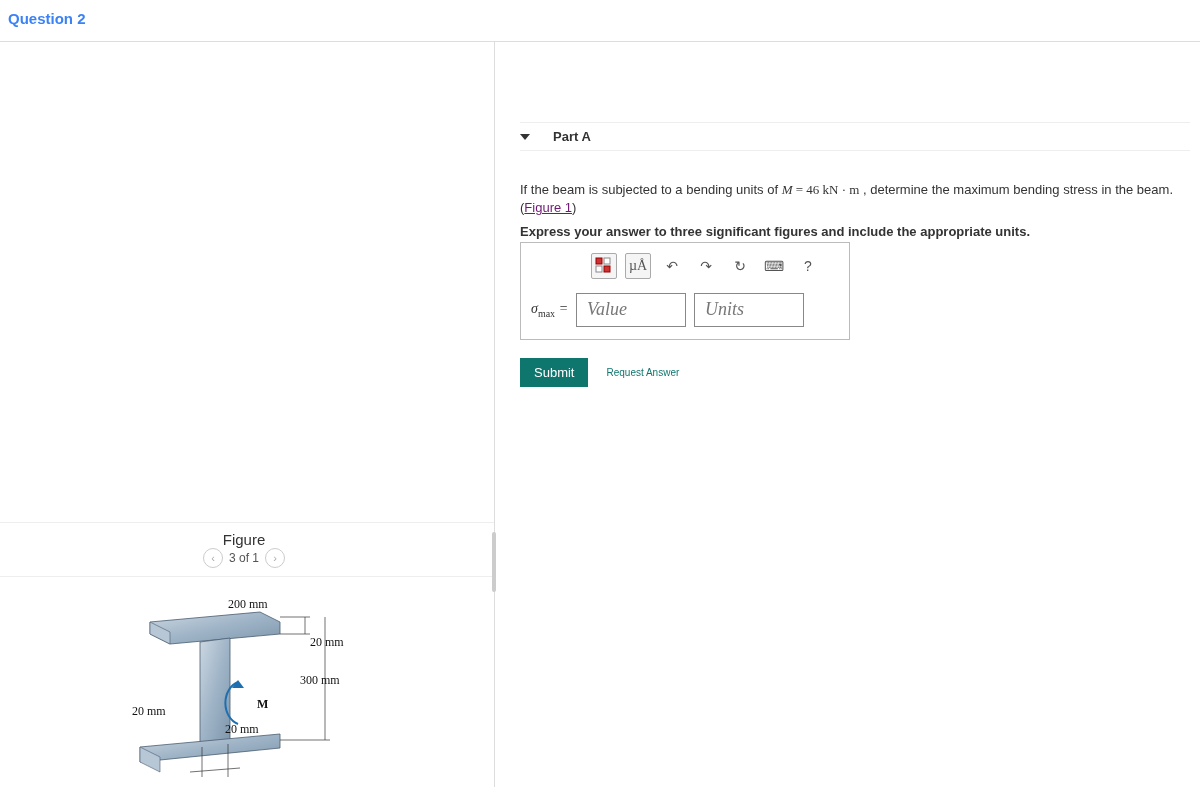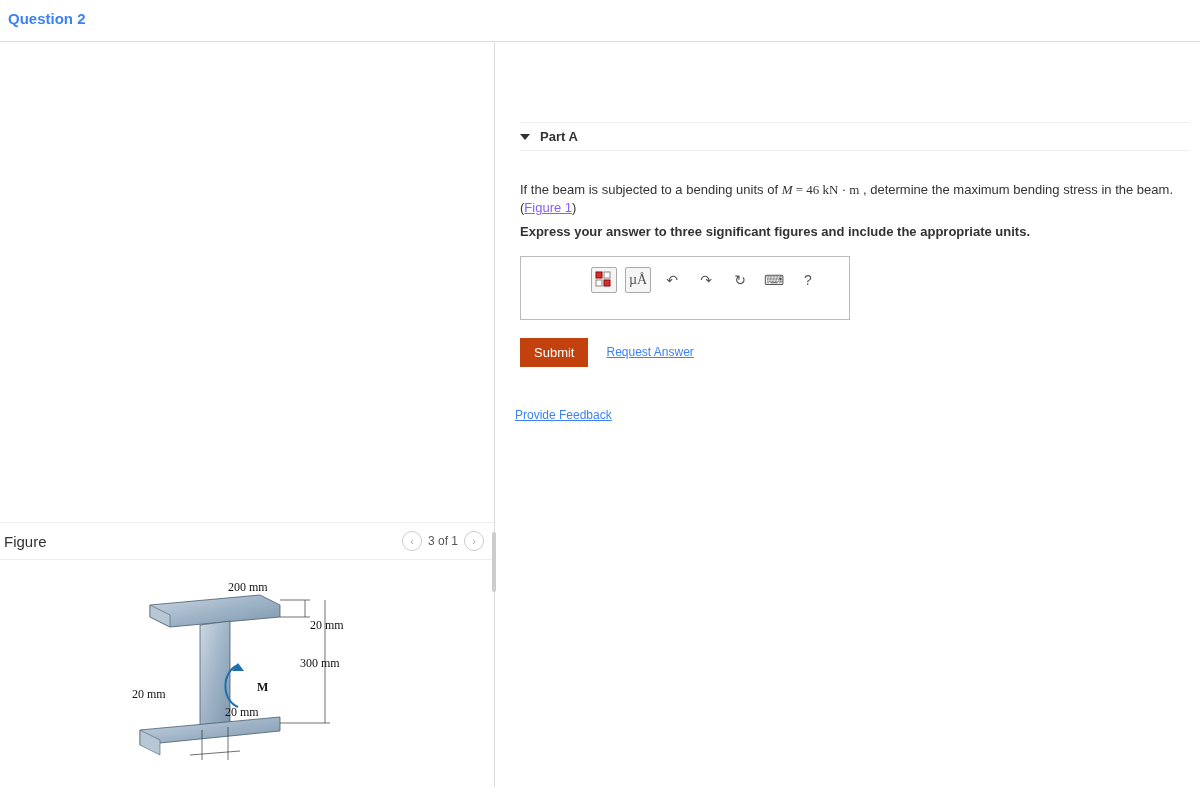--- a/index.html
+++ b/index.html
@@ -36,20 +36,21 @@
     background: #ccc;
     border-radius: 2px;
   }
   .figure-title-row {
     display: flex;
     align-items: center;
     justify-content: space-between;
     padding: 8px 10px 8px 4px;
     border-top: 1px solid #eee;
     border-bottom: 1px solid #eee;
+    flex-direction: column;
   }
   .figure-title {
     font-size: 15px;
     color: #333;
   }
   .pager {
     display: flex;
     align-items: center;
     gap: 6px;
     font-size: 12px;
@@ -74,43 +75,42 @@
     width: 100%;
     padding-left: 36px;
   }
   .right-pane {
     flex: 1;
     padding: 80px 10px 10px 25px;
   }
   .part-head {
     display: flex;
     align-items: center;
-    gap: 10px;
+    gap: 23px;
     padding: 6px 0;
     border-top: 1px solid #eee;
     border-bottom: 1px solid #eee;
   }
   .caret-down {
     width: 0; height: 0;
     border-left: 5px solid transparent;
     border-right: 5px solid transparent;
     border-top: 6px solid #333;
   }
   .part-title { font-weight: bold; font-size: 13px; }
   .prompt {
     margin-top: 30px;
     font-size: 13px;
     line-height: 1.4;
   }
-  .prompt a { color: #8b5cf6; text-decoration: underline; }
+  .prompt a { color: #701a75; text-decoration: underline; }
   .serif { font-family: 'Times New Roman', serif; }
   .italic { font-style: italic; }
   .bold { font-weight: bold; }
   .answer-box {
-    margin-top: 14px;
     border: 1px solid #bbb;
     width: 330px;
     padding: 10px 10px 12px;
   }
   .toolbar {
     display: flex;
     align-items: center;
     gap: 8px;
     padding-left: 60px;
     margin-bottom: 14px;
@@ -157,31 +157,30 @@
   }
   .val-box { width: 110px; }
   .unit-box { width: 110px; }
   .actions {
     margin-top: 18px;
     display: flex;
     align-items: center;
     gap: 18px;
   }
   .submit-btn {
-    background: #c2410c;
+    background: #0f766e;
     color: #fff;
     border: none;
     padding: 7px 14px;
     font-size: 13px;
     cursor: pointer;
   }
   .link {
-    color: #3b82f6;
-    text-decoration: underline;
-    font-size: 12px;
+    color: #0f766e;
+    font-size: 10px;
     cursor: pointer;
   }
   .feedback {
     margin-top: 40px;
     margin-left: -5px;
   }
   
   .dim-label {
     position: absolute;
     font-family: 'Times New Roman', serif;
@@ -274,25 +273,33 @@
             <rect x="9" y="9" width="6" height="6" fill="#c33" stroke="#900"></rect>
           </svg>
         </div>
         <div class="tool boxed serif">µÅ</div>
         <div class="tool">↶</div>
         <div class="tool">↷</div>
         <div class="tool">↻</div>
         <div class="tool">⌨</div>
         <div class="tool">?</div>
       </div>
+      <div class="answer-row">
+        <span class="sigma-label">
+          <span>σ</span><sub>max</sub><span> = </span>
+        </span>
+        <div class="vinput val-box">
+          <span>Value</span>
+        </div>
+        <div class="vinput unit-box">
+          <span>Units</span>
+        </div>
+      </div>
     </div>
 
     <div class="actions">
       <button class="submit-btn">Submit</button>
       <span class="link">Request Answer</span>
     </div>
 
-    <div class="feedback">
-      <span class="link">Provide Feedback</span>
-    </div>
 
   </div>
 </div>
 
 </body></html>

